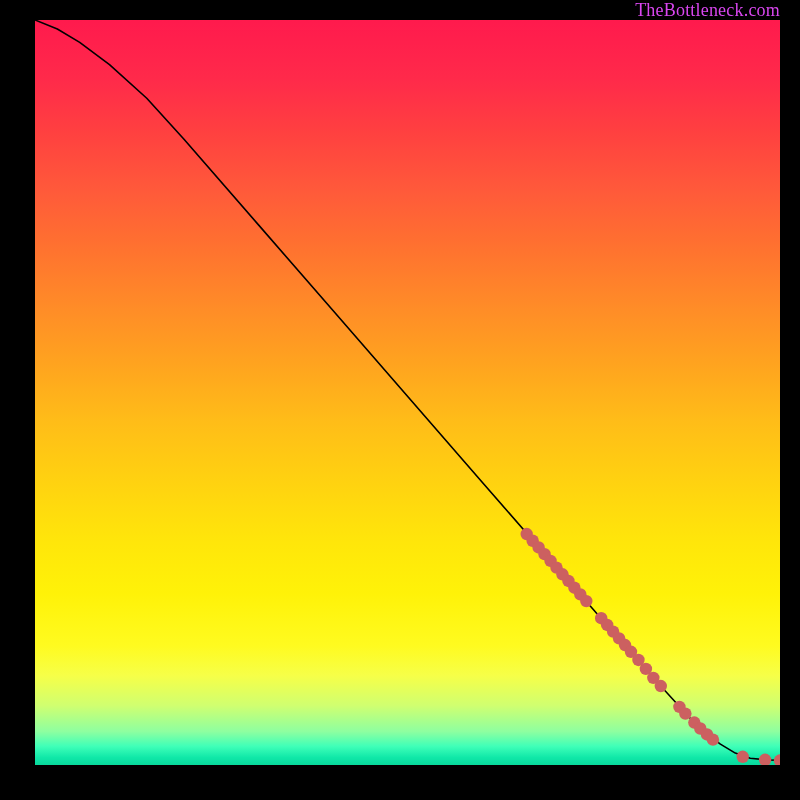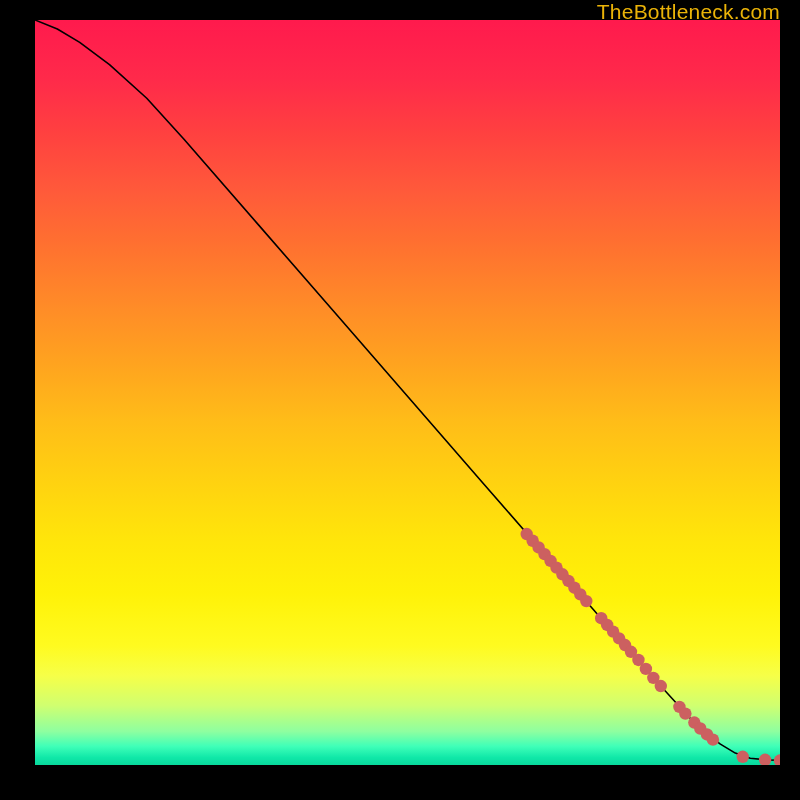--- a/index.html
+++ b/index.html
@@ -41,25 +41,26 @@
       #8effa0 95.5%,
       #3fffb8 97.5%,
       #10e8a8 99%,
       #08d89c 100%
     );
   }
   .watermark {
     position: absolute;
     top: 0px;
     right: 20px;
-    color: #eab308;
-    font-size: 21px;
+    color: #d946ef;
+    font-size: 18px;
     font-weight: 400;
     letter-spacing: 0.2px;
     white-space: nowrap;
+    font-family: Liberation Serif, serif;
   }
   svg.overlay {
     position: absolute;
     left: 0;
     top: 0;
     width: 745px;
     height: 745px;
   }
 </style>
 </head>

